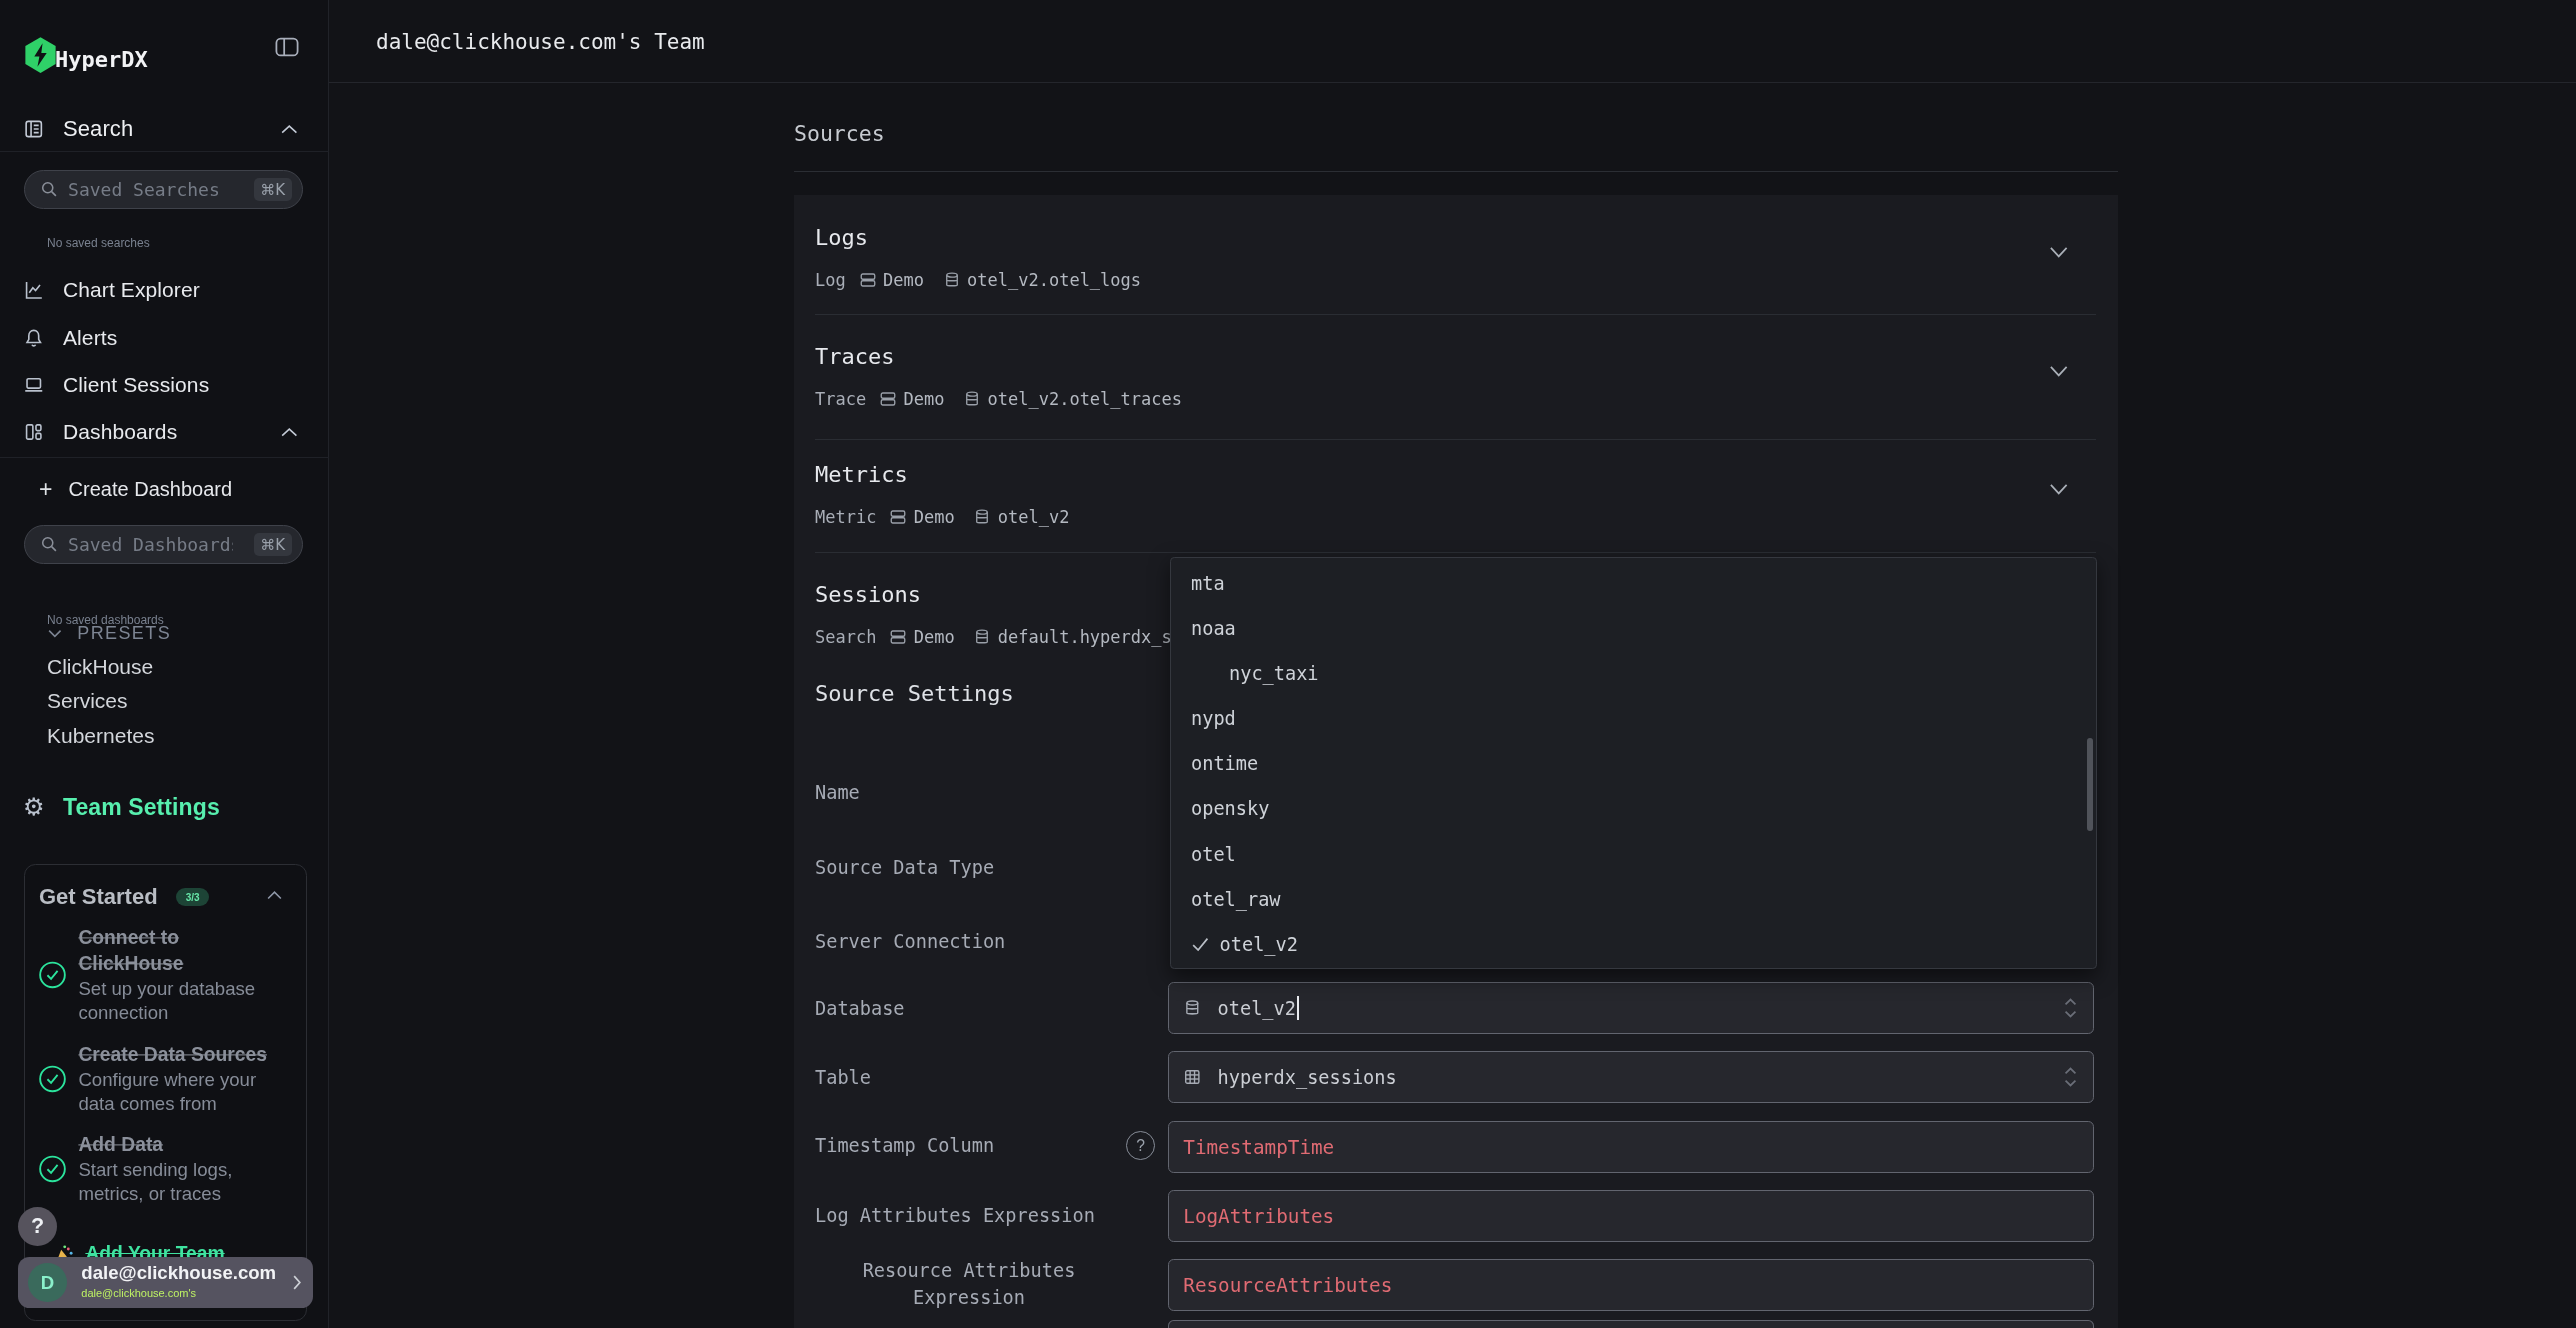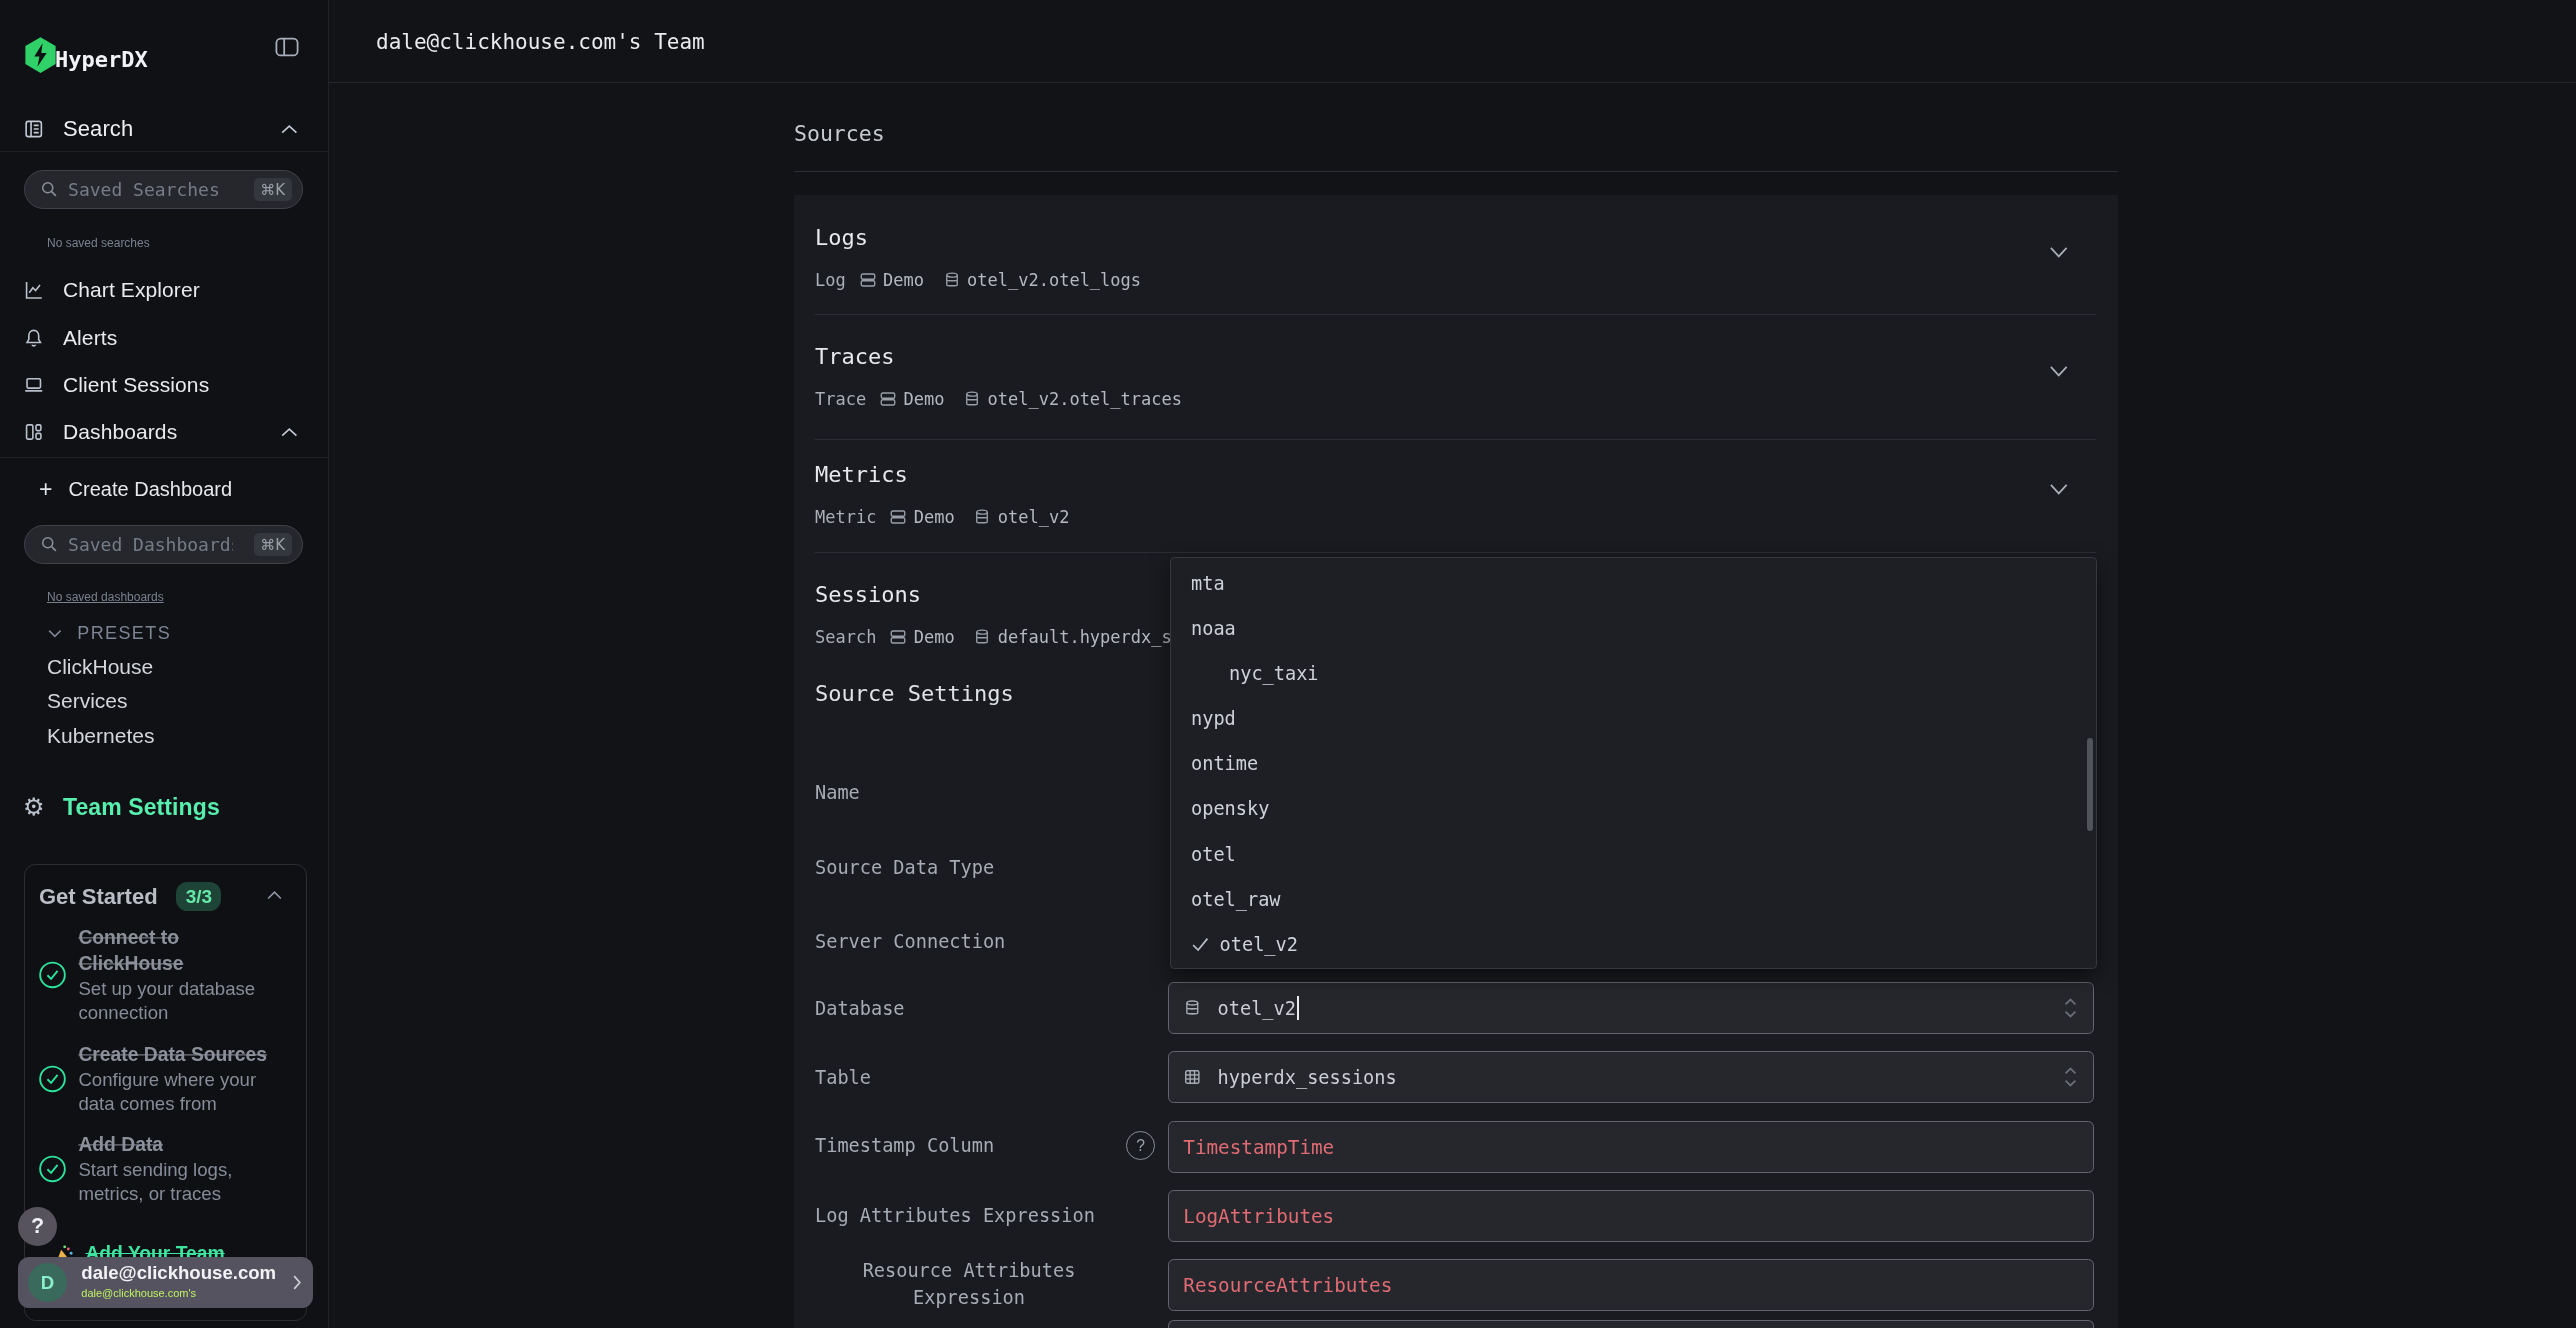--- a/index.html
+++ b/index.html
@@ -182,21 +182,21 @@
   <div class="abs pill" style="top:525px;">
     <span style="margin-left:15.7px;">
       <svg width="18.6" height="18.6" viewBox="0 0 24 24" fill="none" stroke="#8a8f99" stroke-width="2">
         <circle cx="10" cy="10" r="6.5"></circle>
           <line x1="15" y1="15" x2="20.5" y2="20.5"></line>
       </svg>
     </span>
     <input style="margin-left: 7.2px;" readonly="" placeholder="Saved Dashboards">
     <span class="kbd-chip">⌘K</span>
   </div>
-  <div class="abs vc empty-note nowrap" style="left:47px;top:597px;text-decoration:underline;">No saved dashboards</div>
+  <div class="abs vc empty-note nowrap" style="left:47px;top:620px;">No saved dashboards</div>
 
   <div class="abs vc nowrap" style="left:47px;top:633px;">
     <span style="display:inline-block;vertical-align:middle;">
       <svg width="15.7" height="10" viewBox="0 0 22 14" fill="none" stroke="#7d8593" stroke-width="2.2">
         <polyline points="3,3 11,11 19,3"></polyline>
       </svg>
     </span>
     <span style="font-size:18px;color:#7d8593;letter-spacing:1.4px;margin-left:11.4px;vertical-align:middle;">PRESETS</span>
   </div>
   <div class="abs vc preset-link nowrap" style="left:47px;top:667px;">ClickHouse</div>
@@ -204,21 +204,21 @@
   <div class="abs vc preset-link nowrap" style="left:47px;top:736px;">Kubernetes</div>
 
   <div class="abs nav-row" style="top:787px;">
     <span class="nav-icon" style="font-size:24px;color:#b9c1cd;font-family:'DejaVu Sans',sans-serif;">⚙</span>
     <span class="nav-label" style="font-size:23px;font-weight:bold;color:#57efae;">Team Settings</span>
   </div>
 
   <div id="gs-card" class="abs"></div>
   <div class="abs vc nowrap" style="left:39px;top:897px;z-index:2;">
     <span style="font-size:22px;font-weight:bold;color:#b9bdc4;vertical-align:middle;">Get Started</span>
-    <span style="background:#1d4436;color:#67e7a9;font-size:19px;font-weight:bold;border-radius:11.4px;
+    <span style="background:#1d4436;color:#67e7a9;font-size:10px;font-weight:bold;border-radius:11.4px;
                  padding:3.6px 9.3px;margin-left:15.7px;vertical-align:middle;">3/3</span>
   </div>
   <span class="abs" style="left:266px;top:890px;">
     <svg width="17" height="10.7" viewBox="0 0 24 15" fill="none" stroke="#8e97a8" stroke-width="2.2">
       <polyline points="3,12 12,3 21,12"></polyline>
     </svg>
   </span>
 
   <div class="abs vc gs-item" style="left:38px;top:975px;">
     <span>

